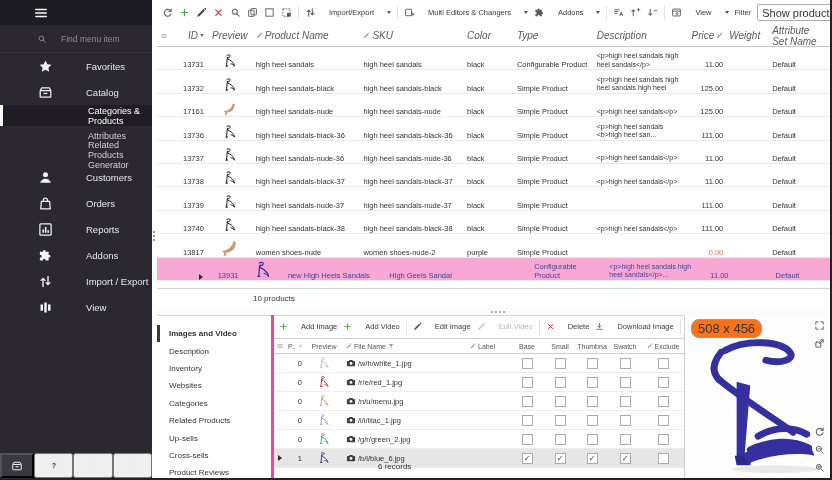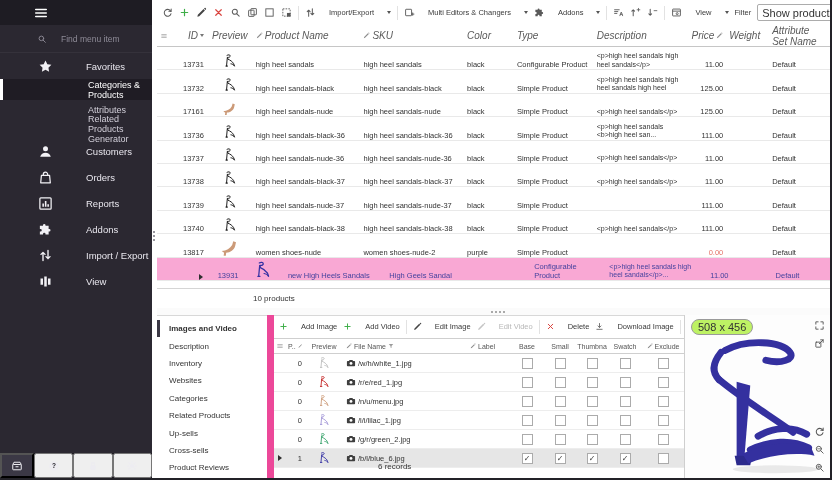--- a/index.html
+++ b/index.html
@@ -49,21 +49,21 @@
   .grow .desc{display:block;font-size:7px;line-height:8.5px;max-height:17px;overflow:hidden;padding-top:2px;}
   .price-zero{color:#E57368;}
   .tri{width:0;height:0;border-top:3px solid transparent;border-bottom:3px solid transparent;border-left:4px solid #2E2E2E;}
   .grid-footer{position:absolute;left:0;right:0;top:288px;height:20px;border-top:1px solid #D5D5D5;
                font-size:8px;color:#333;line-height:20px;padding-left:96px;background:#fff;}
   .hsplitter{position:absolute;left:0;right:0;top:308px;height:7px;background:#FBFBFB;border-bottom:1px solid #D8D8D8;}
   .hdots{position:absolute;left:334px;top:3px;width:2px;height:2px;border-radius:1px;background:#8f8f8f;
          box-shadow:4px 0 #8f8f8f,8px 0 #8f8f8f,12px 0 #8f8f8f;}
   
   .bottom{position:absolute;left:0;right:0;top:315px;bottom:0;display:flex;}
-  .tabs{width:117px;border-right:7px solid #ec4899;padding-top:5px;box-sizing:border-box;}
+  .tabs{width:117px;border-right:3px solid #ec4899;padding-top:10px;box-sizing:border-box;}
   .tab{height:17.4px;display:flex;align-items:center;padding-left:12px;font-size:8px;color:#333;position:relative;}
   .tab.active{font-weight:bold;}
   .tab.active::before{content:"";position:absolute;left:0;top:0;bottom:0;width:3px;background:#3B3845;}
   .bmain{width:410px;position:relative;}
   .btoolbar{height:23px;display:flex;align-items:center;gap:6px;padding:0 5px;font-size:7.5px;color:#3A3A3A;white-space:nowrap;}
   .btoolbar .tbtn svg{width:9px;height:9px;}
   .tbtn.disabled{color:#B8B8B8;} .tbtn.disabled svg{color:#C4C4C4;}
   .bghead{display:flex;align-items:center;height:14px;border-top:1px solid #CFCFCF;border-bottom:1px solid #CFCFCF;
           font-size:7px;color:#555;}
   .bcell{box-sizing:border-box;padding:0 2px;display:flex;align-items:center;gap:2px;overflow:hidden;}
@@ -72,21 +72,21 @@
   .b-base,.b-small,.b-thumb,.b-swatch{justify-content:center;}
   .b-base{width:34px;} .b-small{width:32px;} .b-thumb{width:32px;} .b-swatch{width:34px;} .b-excl{width:42px;justify-content:center;}
   .brow{display:flex;align-items:center;height:18px;border-bottom:1px solid #EDEDED;font-size:7.5px;color:#333;}
   .brow.sel{background:#E6E6E6;}
   .cb{width:9px;height:9px;border:1px solid #ABABAB;background:#fff;display:flex;align-items:center;justify-content:center;
       font-family:"DejaVu Sans",sans-serif;font-size:8px;color:#3C3C3C;line-height:9px;}
   .bfooter{position:absolute;left:0;right:0;bottom:0;height:19px;font-size:8px;color:#333;padding-left:104px;line-height:16px;}
   
   .preview{flex:1;border-left:1px solid #CFCFCF;position:relative;background:#FDFDFD;}
   .size-pill{position:absolute;left:6px;top:4px;border:1px solid #9A9A9A;border-radius:8px;padding:1px 6px;
-             font-size:11px;color:#333;background:#bef264;}
+             font-size:13px;color:#333;background:#f97316;}
   .pv-btn{position:absolute;background:none;border:none;padding:0;}
   .pv-btn svg{width:11px;height:11px;color:#555;}
   .bigshoe{position:absolute;left:6px;top:18px;}
 </style>
 </head>
 <body>
 
 <svg width="0" height="0" style="position:absolute" aria-hidden="true">
   <defs>
     <symbol id="sym-menu" viewBox="0 0 24 24">
@@ -274,20 +274,26 @@
           <use href="#sym-search"></use>
         </svg>
       <span>Find menu item</span>
     </div>
     <nav id="side-menu">
         <div class="side-item">
           <svg width="15" height="15">
             <use href="#sym-star"></use>
           </svg>
           <span class="lbl">Favorites</span>
+        </div>
+        <div class="side-item">
+          <svg width="15" height="15">
+            <use href="#sym-catalog"></use>
+          </svg>
+          <span class="lbl">Catalog</span>
         </div>
         <div class="side-sub sel">Categories &amp; Products</div>
         <div class="side-sub">Attributes</div>
         <div class="side-sub">Related Products Generator</div>
         <div class="side-item">
           <svg width="15" height="15">
             <use href="#sym-person"></use>
           </svg>
           <span class="lbl">Customers</span>
         </div>

